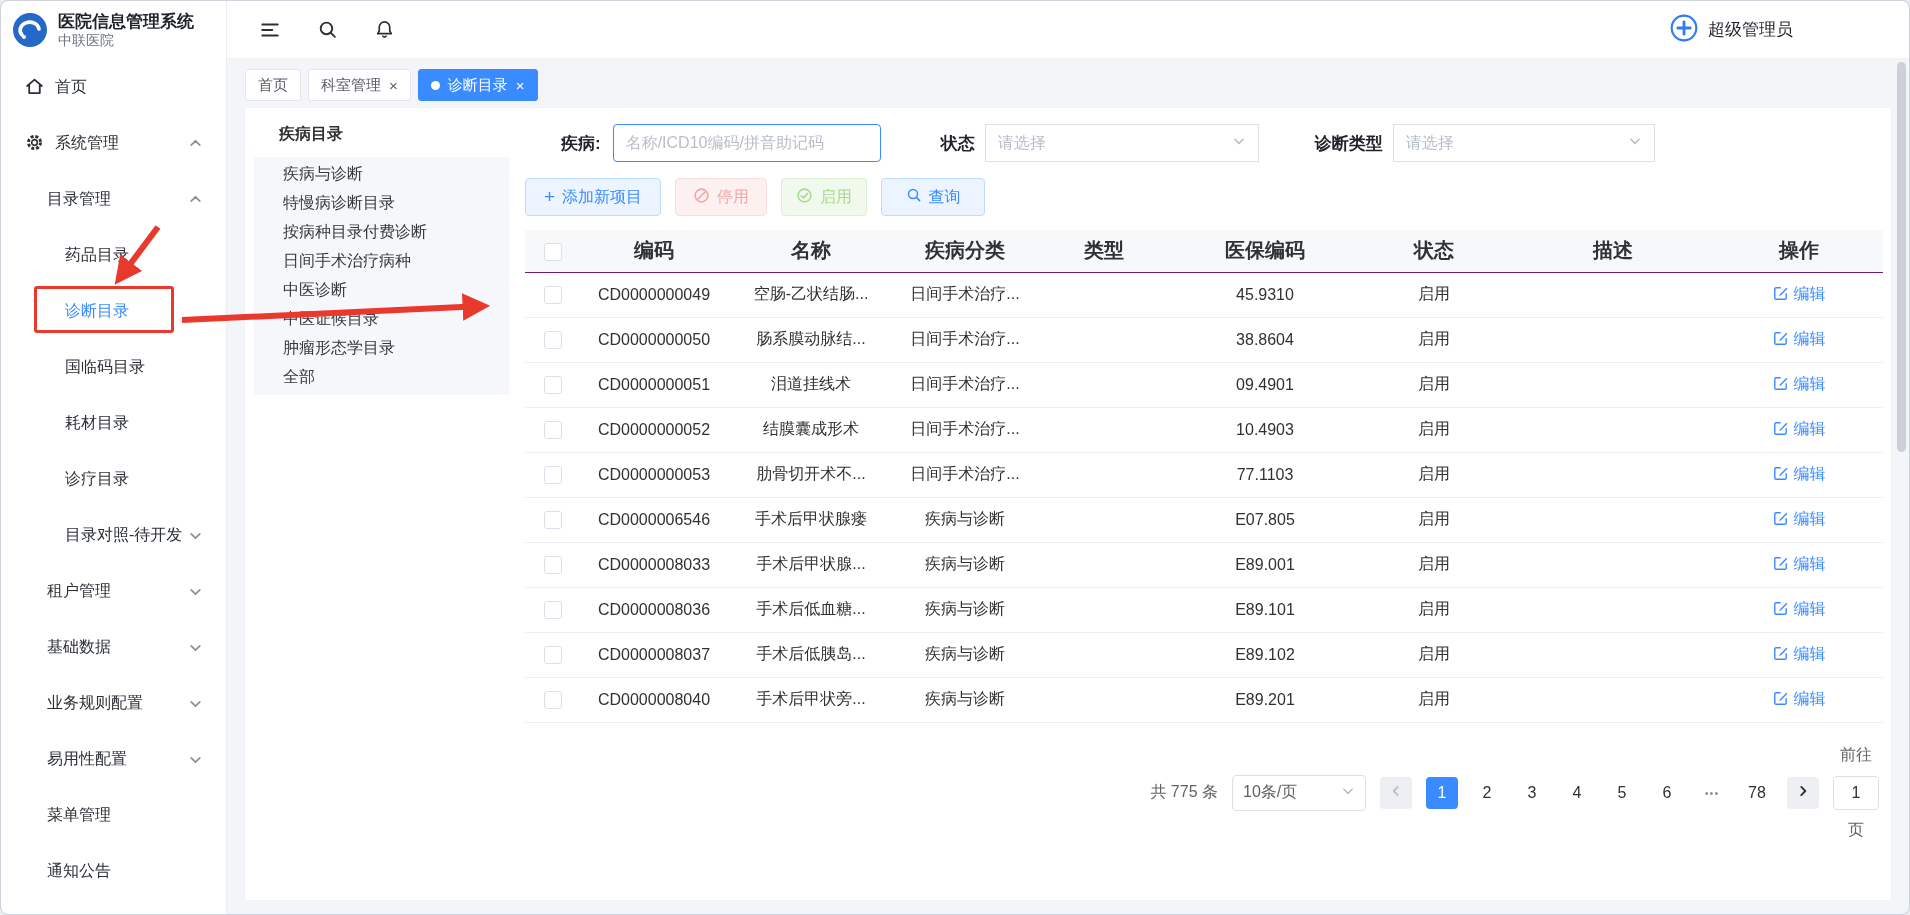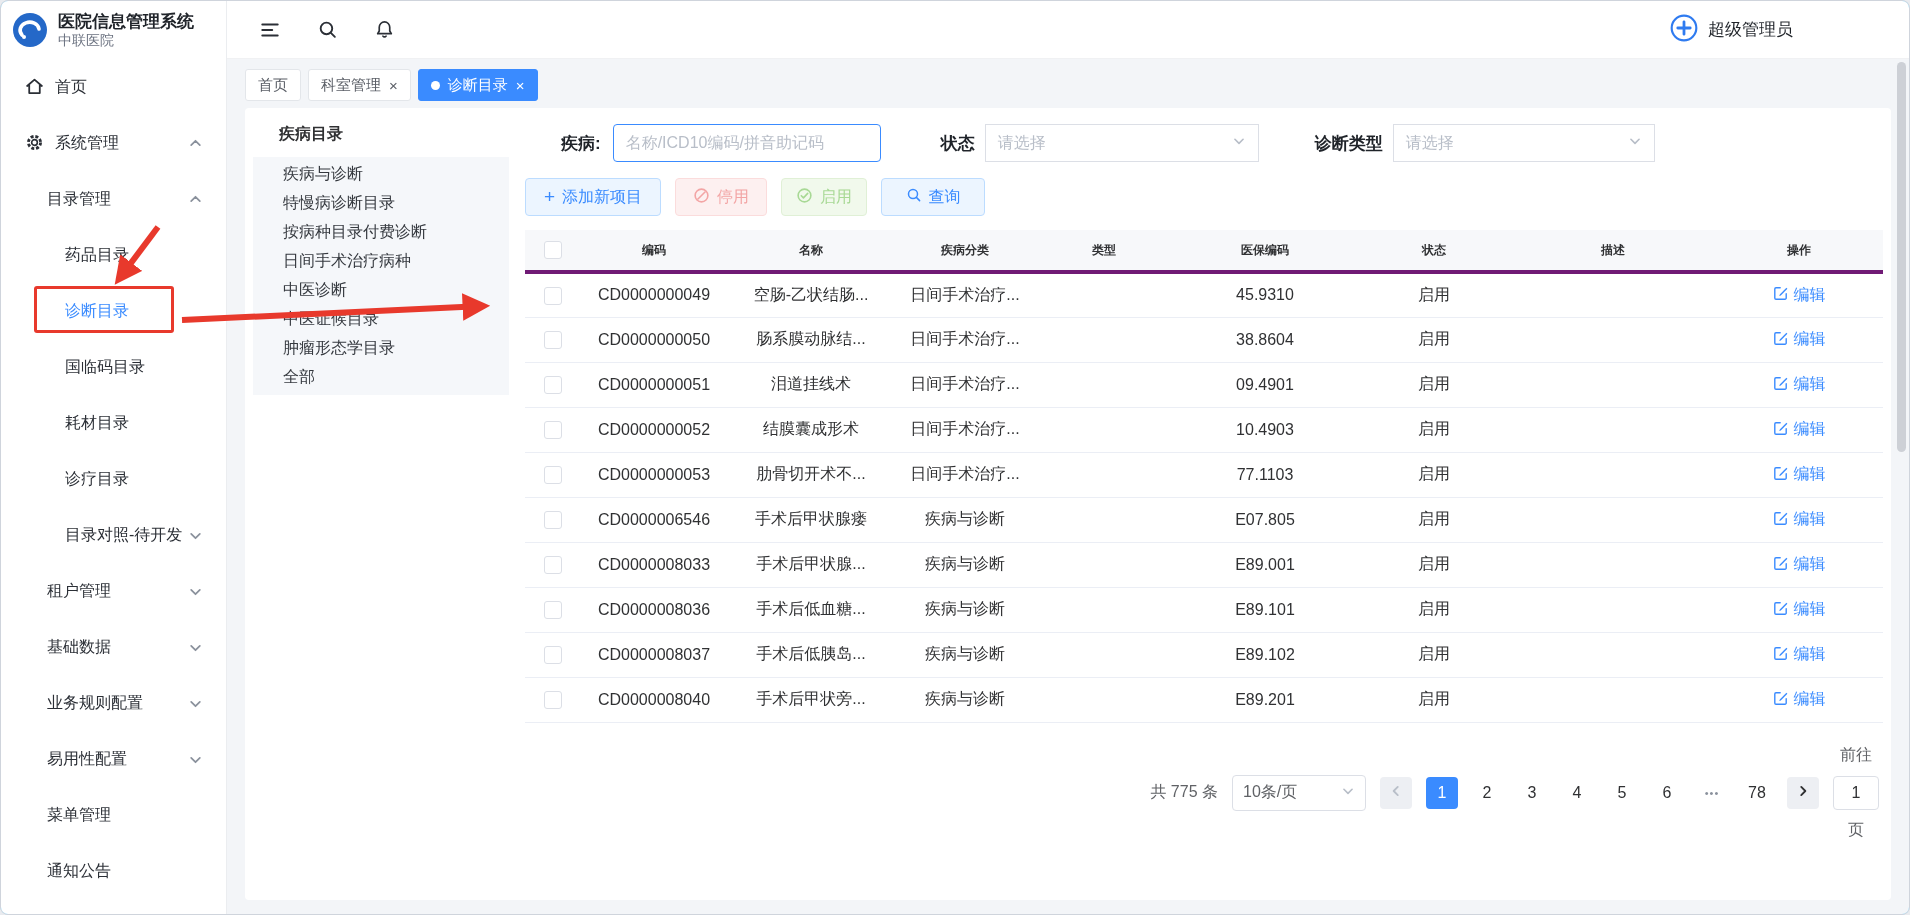--- a/index.html
+++ b/index.html
@@ -72,22 +72,22 @@
   .btn { height:38px; display:inline-flex; align-items:center; justify-content:center; gap:7px;
          border-radius:4px; font-size:16px; border:1px solid transparent; cursor:pointer;
          font-family:inherit; background:#fff; }
   .btn-add   { width:136px; background:#ecf5ff; border-color:#bcdcff; color:#3a8bff; }
   .btn-add .plus { font-size:19px; line-height:1; margin-top:-2px; }
   .btn-stop  { width:92px;  background:#fdf0f0; border-color:#fbdcdc; color:#f3a5a5; }
   .btn-start { width:86px;  background:#f1f9ec; border-color:#e0f0d6; color:#a8d995; }
   .btn-query { width:104px;  background:#ecf5ff; border-color:#bcdcff; color:#3a8bff; }
 
   .dtable { width:100%; border-collapse:collapse; table-layout:fixed; margin-top:14px; }
-  .dtable th { background:#f7f8fa; height:42px; font-size:12px; font-weight:700; color:#303133;
-               border-bottom:4px solid #701a75; text-align:center; white-space:nowrap; overflow:hidden; }
+  .dtable th { background:#f7f8fa; height:42px; font-size:20px; font-weight:700; color:#303133;
+               border-bottom:1px solid #701a75; text-align:center; white-space:nowrap; overflow:hidden; }
   .dtable td { background:#fff; height:45px; font-size:16px; color:#303133;
                border-bottom:1px solid #ebeef5; text-align:center; white-space:nowrap; overflow:hidden; }
   .cb { display:inline-block; width:18px; height:18px; border:1px solid #dcdfe6; border-radius:3px;
         background:#fff; vertical-align:middle; cursor:pointer; }
   .edit-link { display:inline-flex; align-items:center; gap:5px; color:#3a8bff; font-size:16px;
                text-decoration:none; cursor:pointer; }
 
   .pagerow { display:flex; align-items:center; justify-content:flex-end; margin-top:22px; gap:14px;
              font-size:16px; color:#606266; padding-right:4px; }
   .psize { width:134px; height:36px; border:1px solid #dcdfe6; border-radius:4px; background:#fff;

